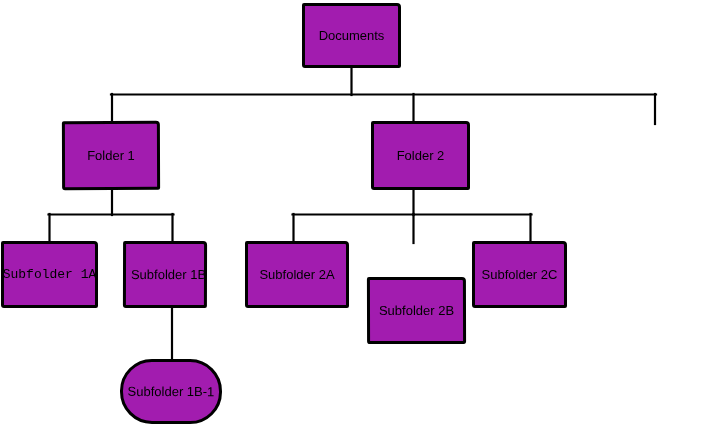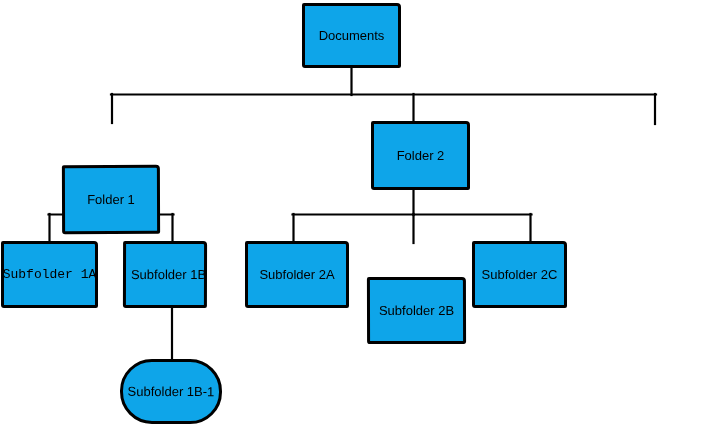--- a/index.html
+++ b/index.html
@@ -26,32 +26,32 @@
     stroke: #000000;
     stroke-width: 2.2;
     stroke-linecap: square;
   }
   .node {
     position: absolute;
     box-sizing: border-box;
     display: flex;
     align-items: center;
     justify-content: center;
-    background: #0ea5e9;
+    background: #a21caf;
     border: 3px solid #000000;
     border-radius: 2px 4px 2px 3px;
     color: #000000;
     font-size: 13px;
     text-align: center;
     line-height: 1;
     white-space: nowrap;
   }
   
   .n-documents { left: 302px; top: 3px;   width: 99px;  height: 65px; }
-  .n-folder-1  { left: 62px;  top: 121px; width: 98px;  height: 69px; transform: rotate(-0.2deg); margin-top: 44px; }
+  .n-folder-1  { left: 62px;  top: 121px; width: 98px;  height: 69px; transform: rotate(-0.2deg); }
   .n-folder-2  { left: 363px; top: 121px; width: 99px;  height: 69px; margin-left: 8px; }
   .n-folder-3  { left: 604px; top: 122px; width: 97px;  height: 68px; transform: rotate(0.2deg); }
   .n-sub-1a    { left: 1px;   top: 241px; width: 97px;  height: 67px; font-family: Liberation Mono, monospace; }
   .n-sub-1b    { left: 123px; top: 241px; width: 84px;  height: 67px; transform: rotate(0.15deg); padding-left: 7px; }
   .n-sub-2a    { left: 245px; top: 241px; width: 104px;  height: 67px; }
   .n-sub-2b    { left: 367px; top: 241px; width: 99px;  height: 67px; transform: rotate(-0.15deg); margin-top: 36px; }
   .n-sub-2c    { left: 472px; top: 241px; width: 95px;  height: 67px; }
   .n-sub-1b-1  { left: 120px; top: 359px; width: 102px; height: 65px; transform: rotate(0.2deg); border-radius: 32px; }
 </style>
 </head>

